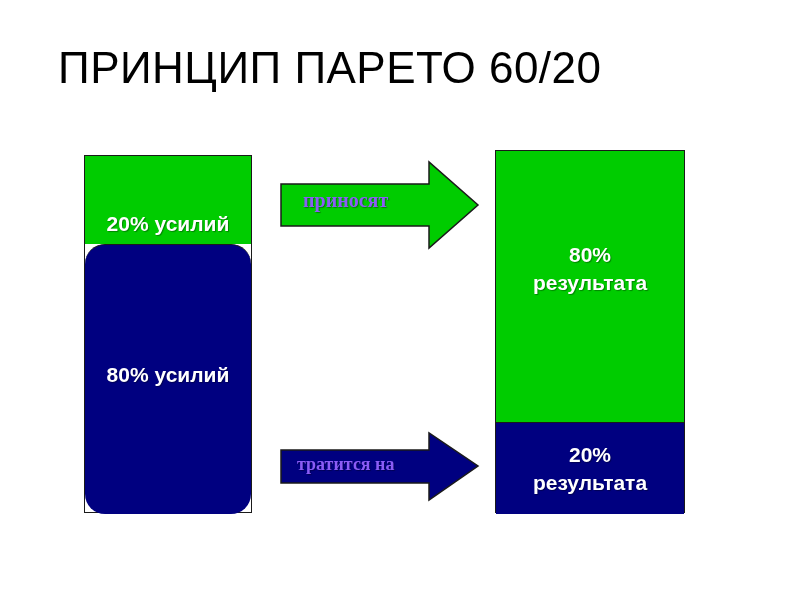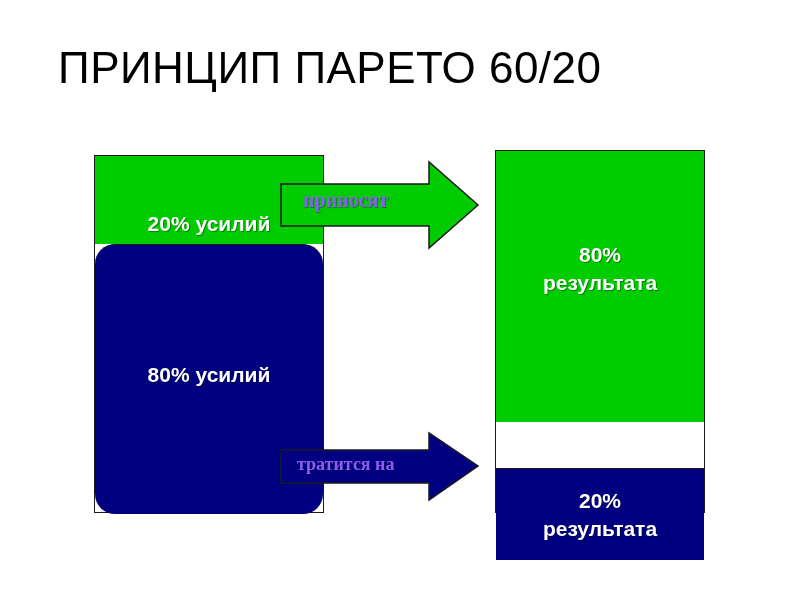--- a/index.html
+++ b/index.html
@@ -61,23 +61,23 @@
     font-family: "Liberation Sans", sans-serif;
     text-shadow: 1px 1px 1px rgba(0,0,0,0.35);
     overflow: hidden;
   }
 
   .bar-green { background: #00cc00; }
   .bar-blue  { background: #000080; }
 
   
   #col-left {
-    left: 94px;
+    left: 84px;
     top: 155px;
-    width: 230px;
+    width: 168px;
     height: 358px;
   }
   #left-green {
     top: 0;
     height: 88px;
     align-items: flex-end;
     padding-bottom: 8px;
     font-size: 21px;
   }
   #left-blue {
@@ -87,39 +87,38 @@
     font-size: 21px;
     align-items: center;
     padding-bottom: 10px;
     border-radius: 20px;
   }
 
   
   #col-right {
     left: 495px;
     top: 150px;
-    width: 210px;
+    width: 190px;
     height: 363px;
   }
   #right-green {
     top: 0;
     height: 271px;
     font-size: 21px;
     line-height: 1.3;
     align-items: center;
     padding-bottom: 36px;
   }
   #right-blue {
     top: 271px;
     height: 92px;
     border-top: 1px solid #1a1a1a;
     font-size: 21px;
     line-height: 1.3;
     align-items: center;
-    margin-top: 46px;
   }
 
   .bar-text { display: block; }
 
   
   .arrow {
     position: absolute;
   }
   .arrow svg { display: block; }
   .arrow-label {

